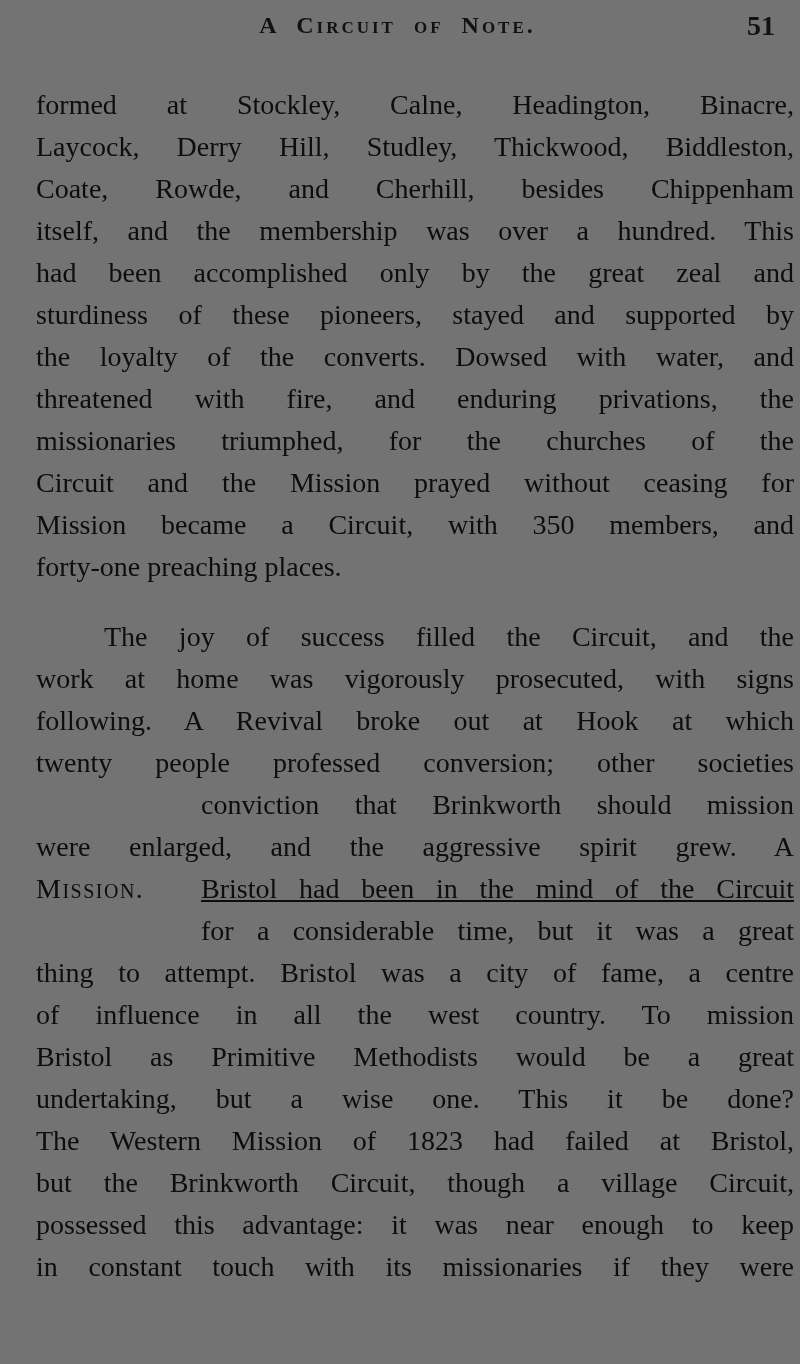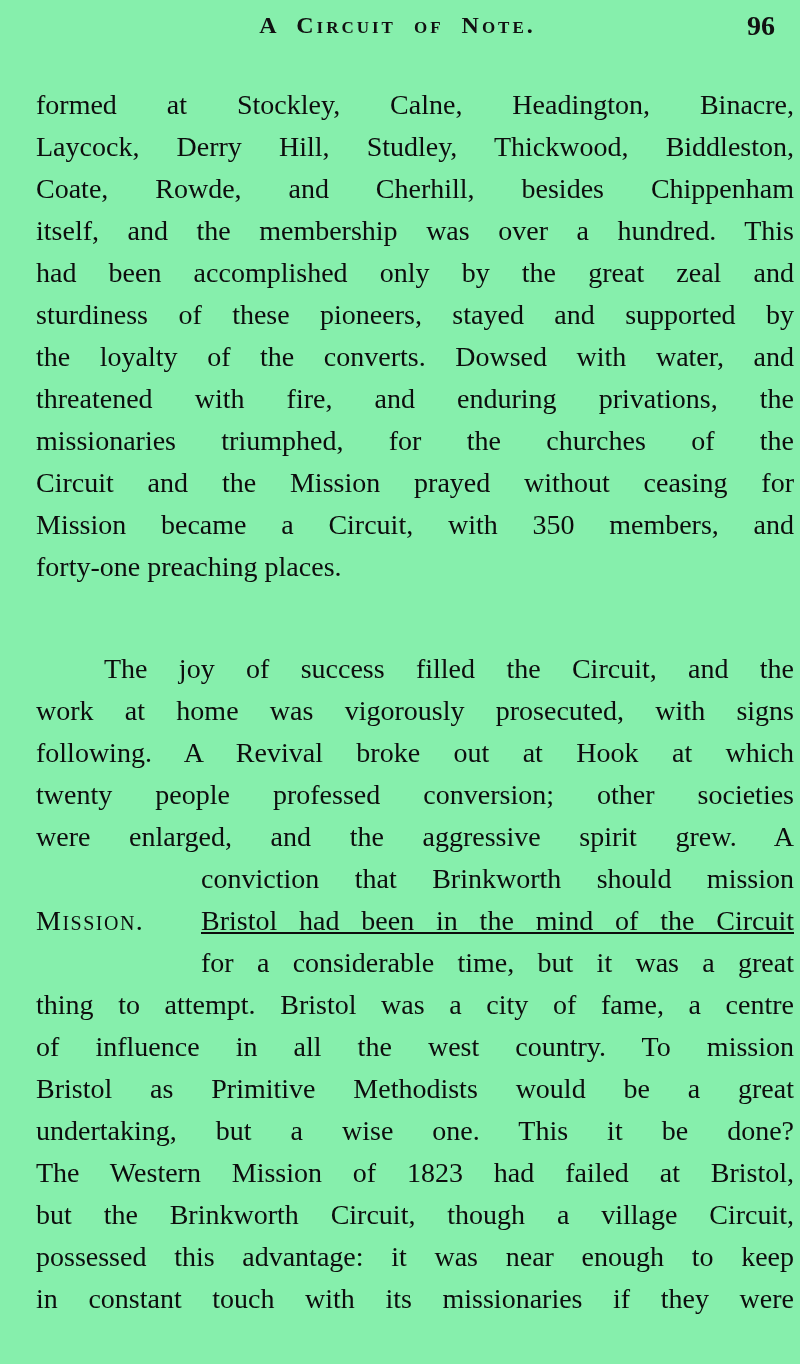--- a/index.html
+++ b/index.html
@@ -4,21 +4,21 @@
 <style>
   html, body {
     margin: 0;
     padding: 0;
     background: #ffffff;
   }
   .page {
     position: relative;
     width: 800px;
     height: 1364px;
-    background: #86efac;
+    background: #737373;
     font-family: "Liberation Serif", "DejaVu Serif", serif;
     color: #0d0d0d;
     overflow: hidden;
   }
   
   .running-header {
     position: absolute;
     top: 12px;
     left: 20px;
     right: 25px;
@@ -47,21 +47,21 @@
   
   .textblock {
     position: absolute;
     top: 84px;
     left: 36px;
     width: 758px;
     font-size: 28px;
     line-height: 42px;
   }
   .para { margin: 0; }
-  .para.second { margin-top: 60px; }
+  .para.second { margin-top: 28px; }
   .line {
     height: 42px;
     text-align: justify;
     text-align-last: justify;
     white-space: normal;
     overflow: visible;
   }
   .line.lastline {
     text-align-last: left;
   }
@@ -88,21 +88,21 @@
     text-decoration: underline;
   }
 </style>
 </head>
 <body>
 
 <div class="page">
 
   <div class="running-header">
     <div class="running-title">A Circuit of Note.</div>
-    <div class="page-number">96</div>
+    <div class="page-number">51</div>
   </div>
 
   <div class="textblock">
 
     <div class="para first">
       <div class="line">formed at Stockley, Calne, Headington, Binacre,</div>
       <div class="line">Laycock, Derry Hill, Studley, Thickwood, Biddleston,</div>
       <div class="line">Coate, Rowde, and Cherhill, besides Chippenham</div>
       <div class="line">itself, and the membership was over a hundred. This</div>
       <div class="line">had been accomplished only by the great zeal and</div>
@@ -113,22 +113,22 @@
       <div class="line">Circuit and the Mission prayed without ceasing for</div>
       <div class="line">Mission became a Circuit, with 350 members, and</div>
       <div class="line lastline">forty-one preaching places.</div>
     </div>
 
     <div class="para second">
       <div class="line first-indent">The joy of success filled the Circuit, and the</div>
       <div class="line">work at home was vigorously prosecuted, with signs</div>
       <div class="line">following. A Revival broke out at Hook at which</div>
       <div class="line">twenty people professed conversion; other societies</div>
+      <div class="line hang">conviction that Brinkworth should mission</div>
       <div class="line">were enlarged, and the aggressive spirit grew. A</div>
-      <div class="line hang">conviction that Brinkworth should mission</div>
       <div class="line with-note">
         <span class="margin-word">Mission.</span>
         <span class="line-text">Bristol had been in the mind of the Circuit</span>
       </div>
       <div class="line hang">for a considerable time, but it was a great</div>
       <div class="line">thing to attempt. Bristol was a city of fame, a centre</div>
       <div class="line">of influence in all the west country. To mission</div>
       <div class="line">Bristol as Primitive Methodists would be a great</div>
       <div class="line">undertaking, but a wise one. This it be done?</div>
       <div class="line">The Western Mission of 1823 had failed at Bristol,</div>

